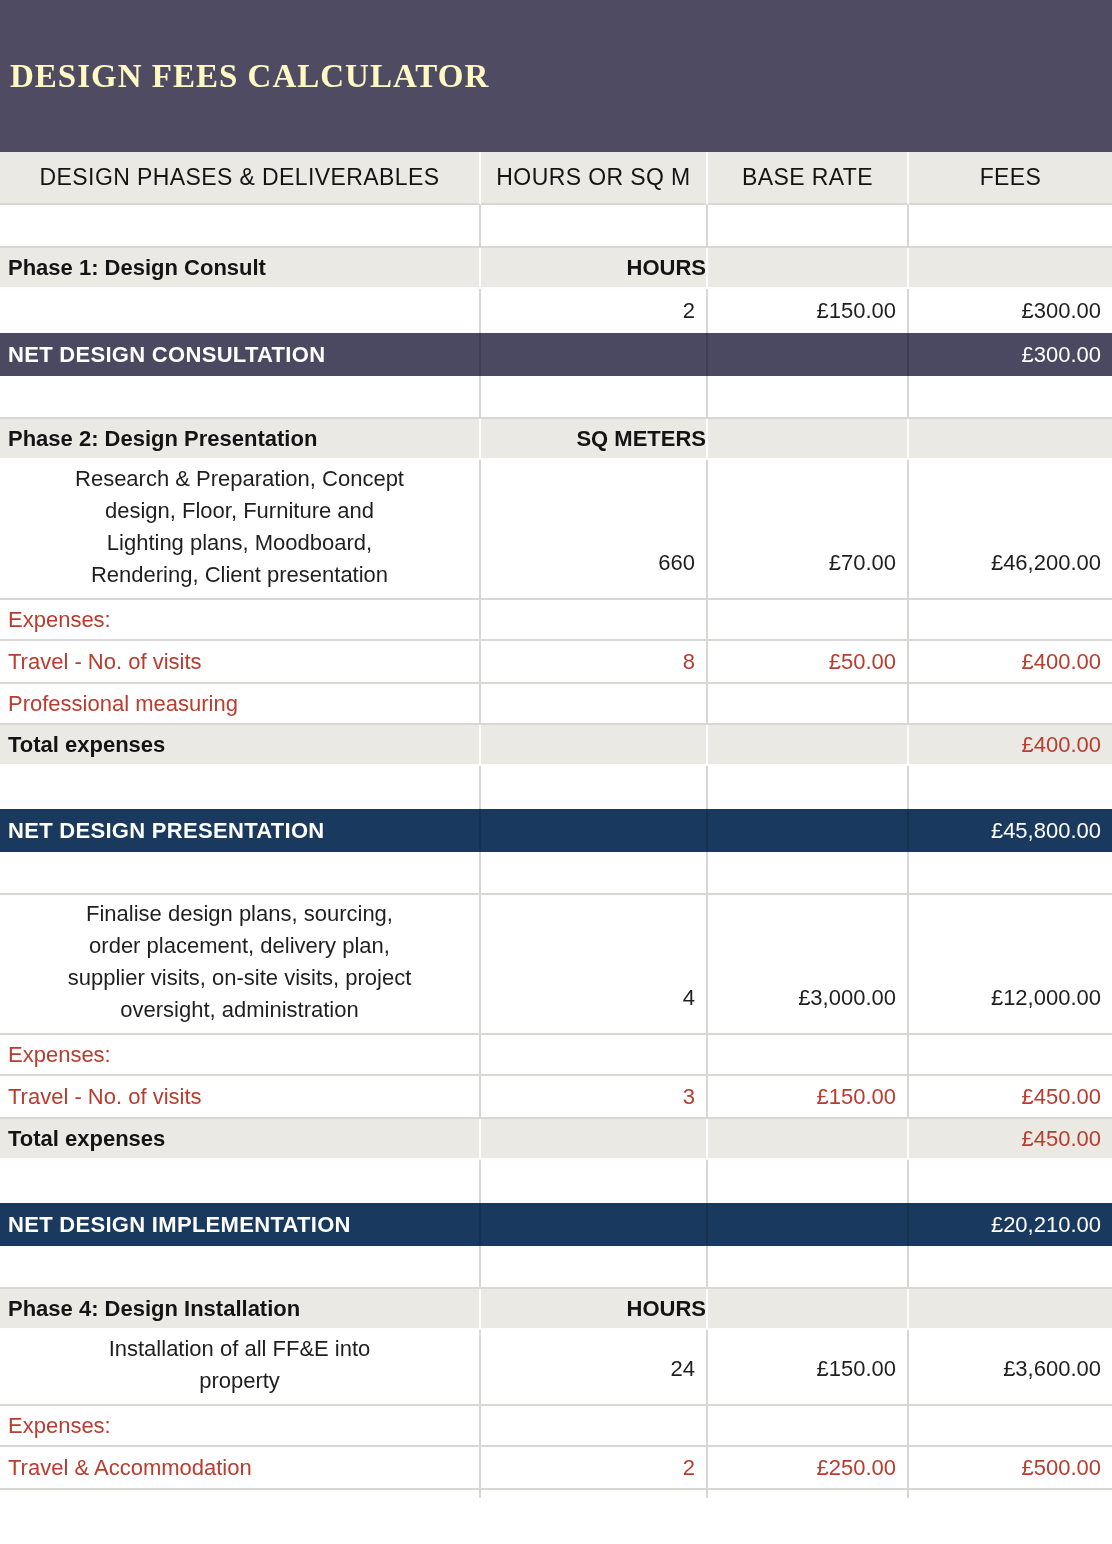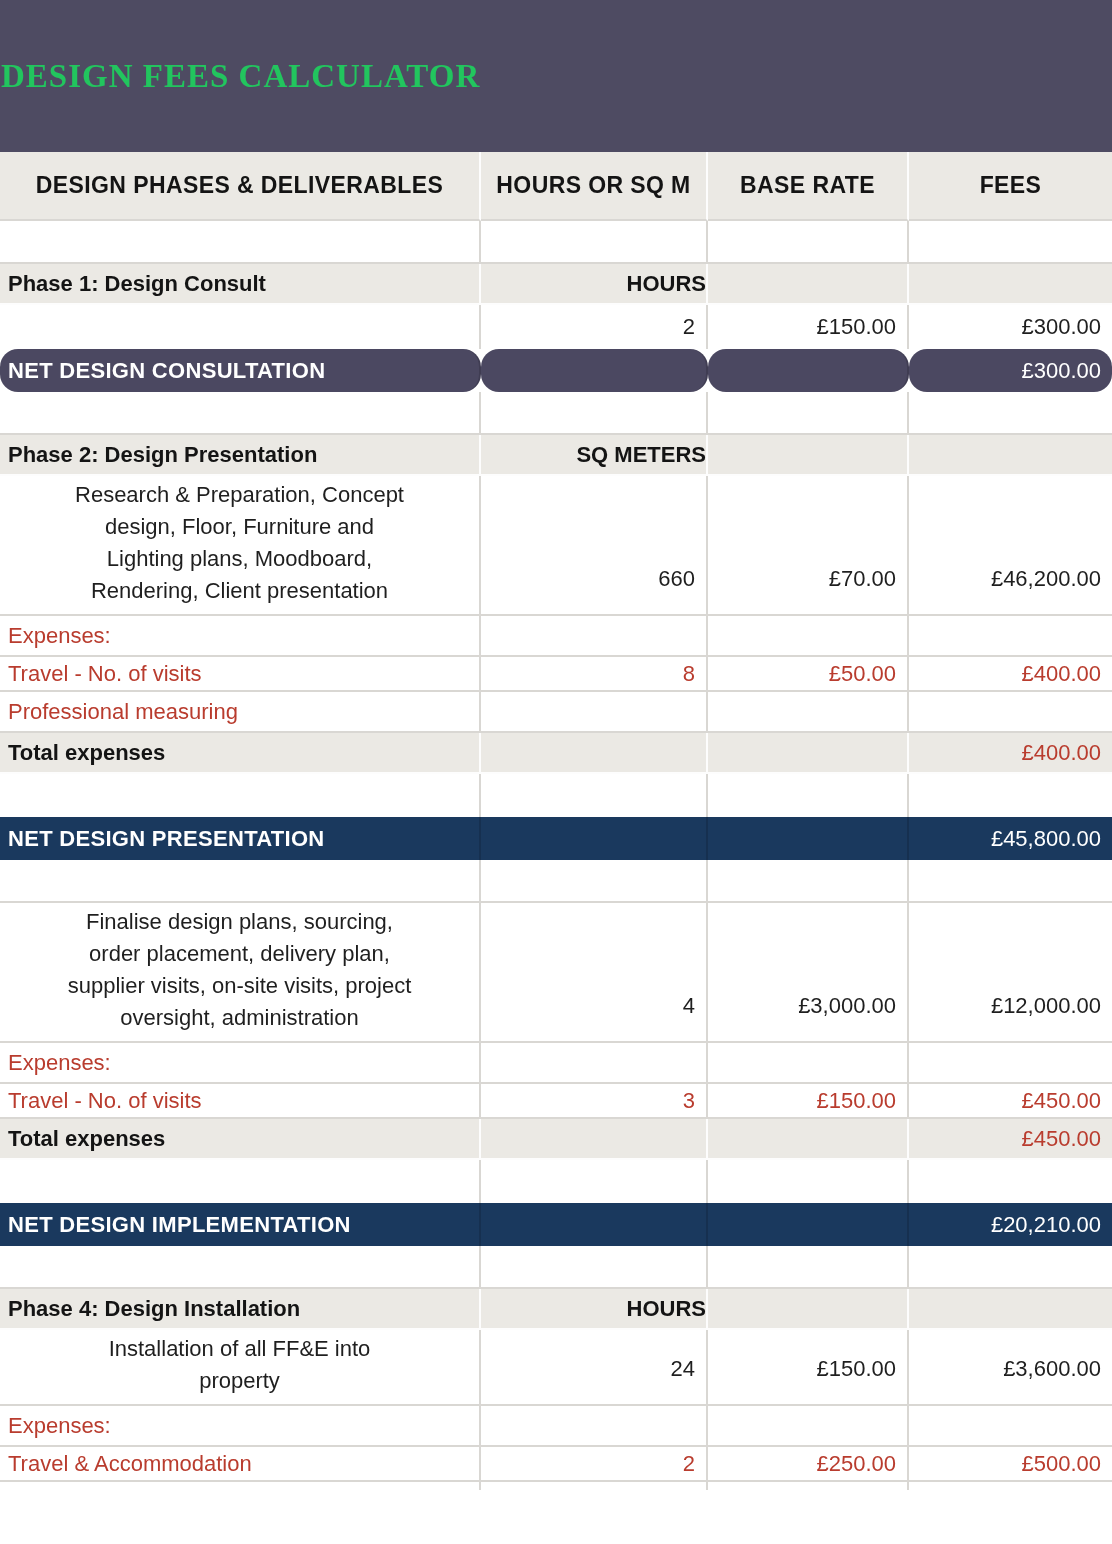--- a/index.html
+++ b/index.html
@@ -9,36 +9,36 @@
     color:var(--ink,#1f1f1f);
     -webkit-font-smoothing:antialiased;
   }
   .banner{
     height:152px;background:var(--banner,#4e4b62);
     display:flex;align-items:center;
   }
   .title{
     font-family:"Liberation Serif","DejaVu Serif",serif;
     font-weight:700;font-size:33px;letter-spacing:1px;
-    color:#22c55e;margin:0 0 0 1px;text-align:right;
+    color:#fef9c3;margin:0 0 0 10px;text-align:right;
   }
   table.grid{
     width:1112px;table-layout:fixed;
     border-collapse:separate;border-spacing:0;
   }
   col.col1{width:481px}
   col.col2{width:227px}
   col.col3{width:201px}
   col.col4{width:203px}
   th,td{box-sizing:border-box;padding:0;font-size:22px;overflow:hidden;}
 
   
   tr.colheader th{
-    background:var(--row-gray,#ebe9e4);height:69px;
-    font-weight:700;font-size:23px;line-height:29px;letter-spacing:.4px;
+    background:var(--row-gray,#ebe9e4);height:53px;
+    font-weight:400;font-size:23px;line-height:29px;letter-spacing:.4px;
     text-align:center;vertical-align:middle;color:#141414;
     border-right:2px solid #fdfdfd;
     border-bottom:2px solid var(--border,#d9d7d3);
   }
   tr.colheader th:last-child{border-right:none;}
 
   
   td.c-label{text-align:left;padding-left:8px;}
   td.c-unit{text-align:right;font-weight:700;}
   td.c-qty,td.c-rate,td.c-fee{text-align:right;padding-right:11px;}
@@ -46,21 +46,21 @@
 
   
   tr.spacer td,tr.fee td,tr.desc td,tr.expenses-label td,tr.expense td,tr.sliver td{
     background:#fff;
     border-right:2px solid var(--border,#d9d7d3);
     border-bottom:2px solid var(--border,#d9d7d3);
   }
   tr.spacer{height:43px}
   tr.fee{height:44px}
   tr.expenses-label{height:41px}
-  tr.expense{height:35px}
+  tr.expense{height:43px}
   tr.sliver{height:8px}
   tr.sliver td{border-bottom:none;}
 
   
   tr.desc td{vertical-align:bottom;}
   tr.desc td.c-label{
     vertical-align:top;white-space:pre-line;
     padding:3px 8px 7px;line-height:32px;text-align:center;
   }
   tr.desc td.c-qty,tr.desc td.c-rate,tr.desc td.c-fee{padding-bottom:22px;}
@@ -78,21 +78,21 @@
   tr.total{height:41px}
   tr.total td{
     background:var(--row-gray,#ebe9e4);
     border-right:2px solid #fdfdfd;border-bottom:2px solid #fdfdfd;
   }
   tr.total td.c-label{font-weight:700;color:#141414;}
   tr.total td.c-fee{color:var(--red,#b93c2e);}
 
   
   tr.net-purple,tr.net-navy{height:43px}
-  tr.net-purple td{background:var(--net-purple,#4b4861);border-radius:18px;}
+  tr.net-purple td{background:var(--net-purple,#4b4861);}
   tr.net-navy td{background:var(--net-navy,#1a395e);}
   tr.net-purple td,tr.net-navy td{
     color:#fff;border-right:2px solid rgba(0,0,0,.14);border-bottom:none;
   }
   tr.net-purple td.c-label,tr.net-navy td.c-label{font-weight:700;letter-spacing:.3px;}
 
   
   tr.before-net td{border-bottom:none !important;}
 </style>
 </head>

